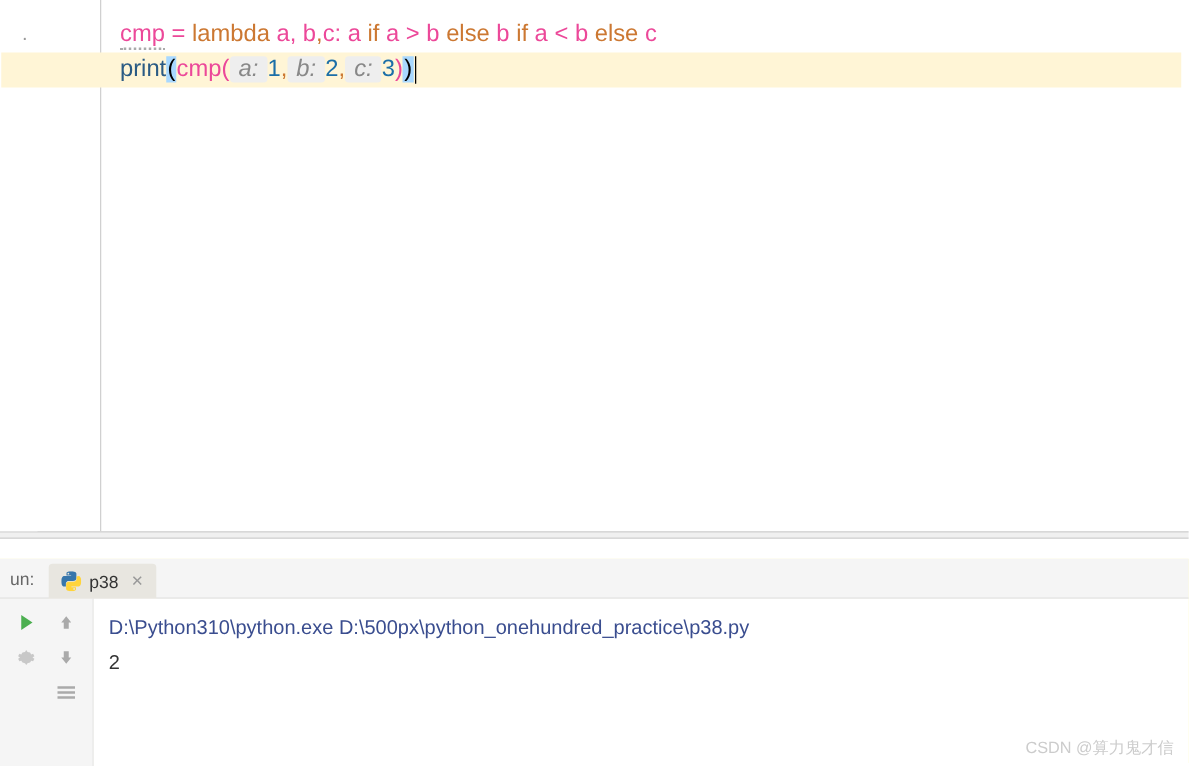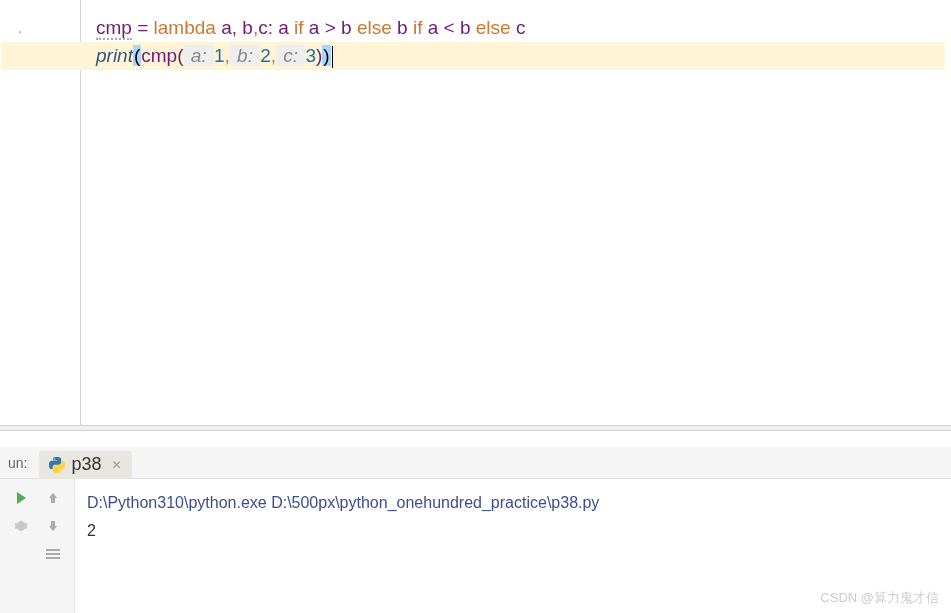--- a/index.html
+++ b/index.html
@@ -56,24 +56,24 @@
       left: -80px;
       right: 6px;
       height: 28px;
       z-index: 0;
     }
     .code-text {
       position: relative;
       z-index: 1;
     }
     .kw-orange { color: #cc7832; }
-    .kw-print { color: #2b5b84; font-style: italic; }
+    .kw-print { color: #2b5b84; }
     .param-hint { color: #888; background: #eeeeee; border-radius: 3px; padding: 0 2px; font-style: italic; }
     .num { color: #1c6fa8; }
-    .default-text { color: #701a75; }
+    .default-text { color: #ec4899; }
     .comma { color: #cc7832; }
     .squiggly {
       border-bottom: 2px dotted #aaa;
       padding-bottom: 0px;
     }
     .paren-match {
       background: #a8d8ff;
       padding: 0 1px;
     }
     .cursor {
@@ -116,21 +116,21 @@
       margin-left: 4px;
       height: 28px;
       margin-top: 4px;
     }
     .tab-icon {
       width: 16px;
       height: 16px;
       margin-right: 6px;
     }
     .tab-name {
-      font-size: 18px;
+      font-size: 14px;
       color: #333;
     }
     .tab-close {
       margin-left: 10px;
       color: #999;
       font-size: 12px;
       cursor: pointer;
     }
     .panel-body {
       display: flex;

